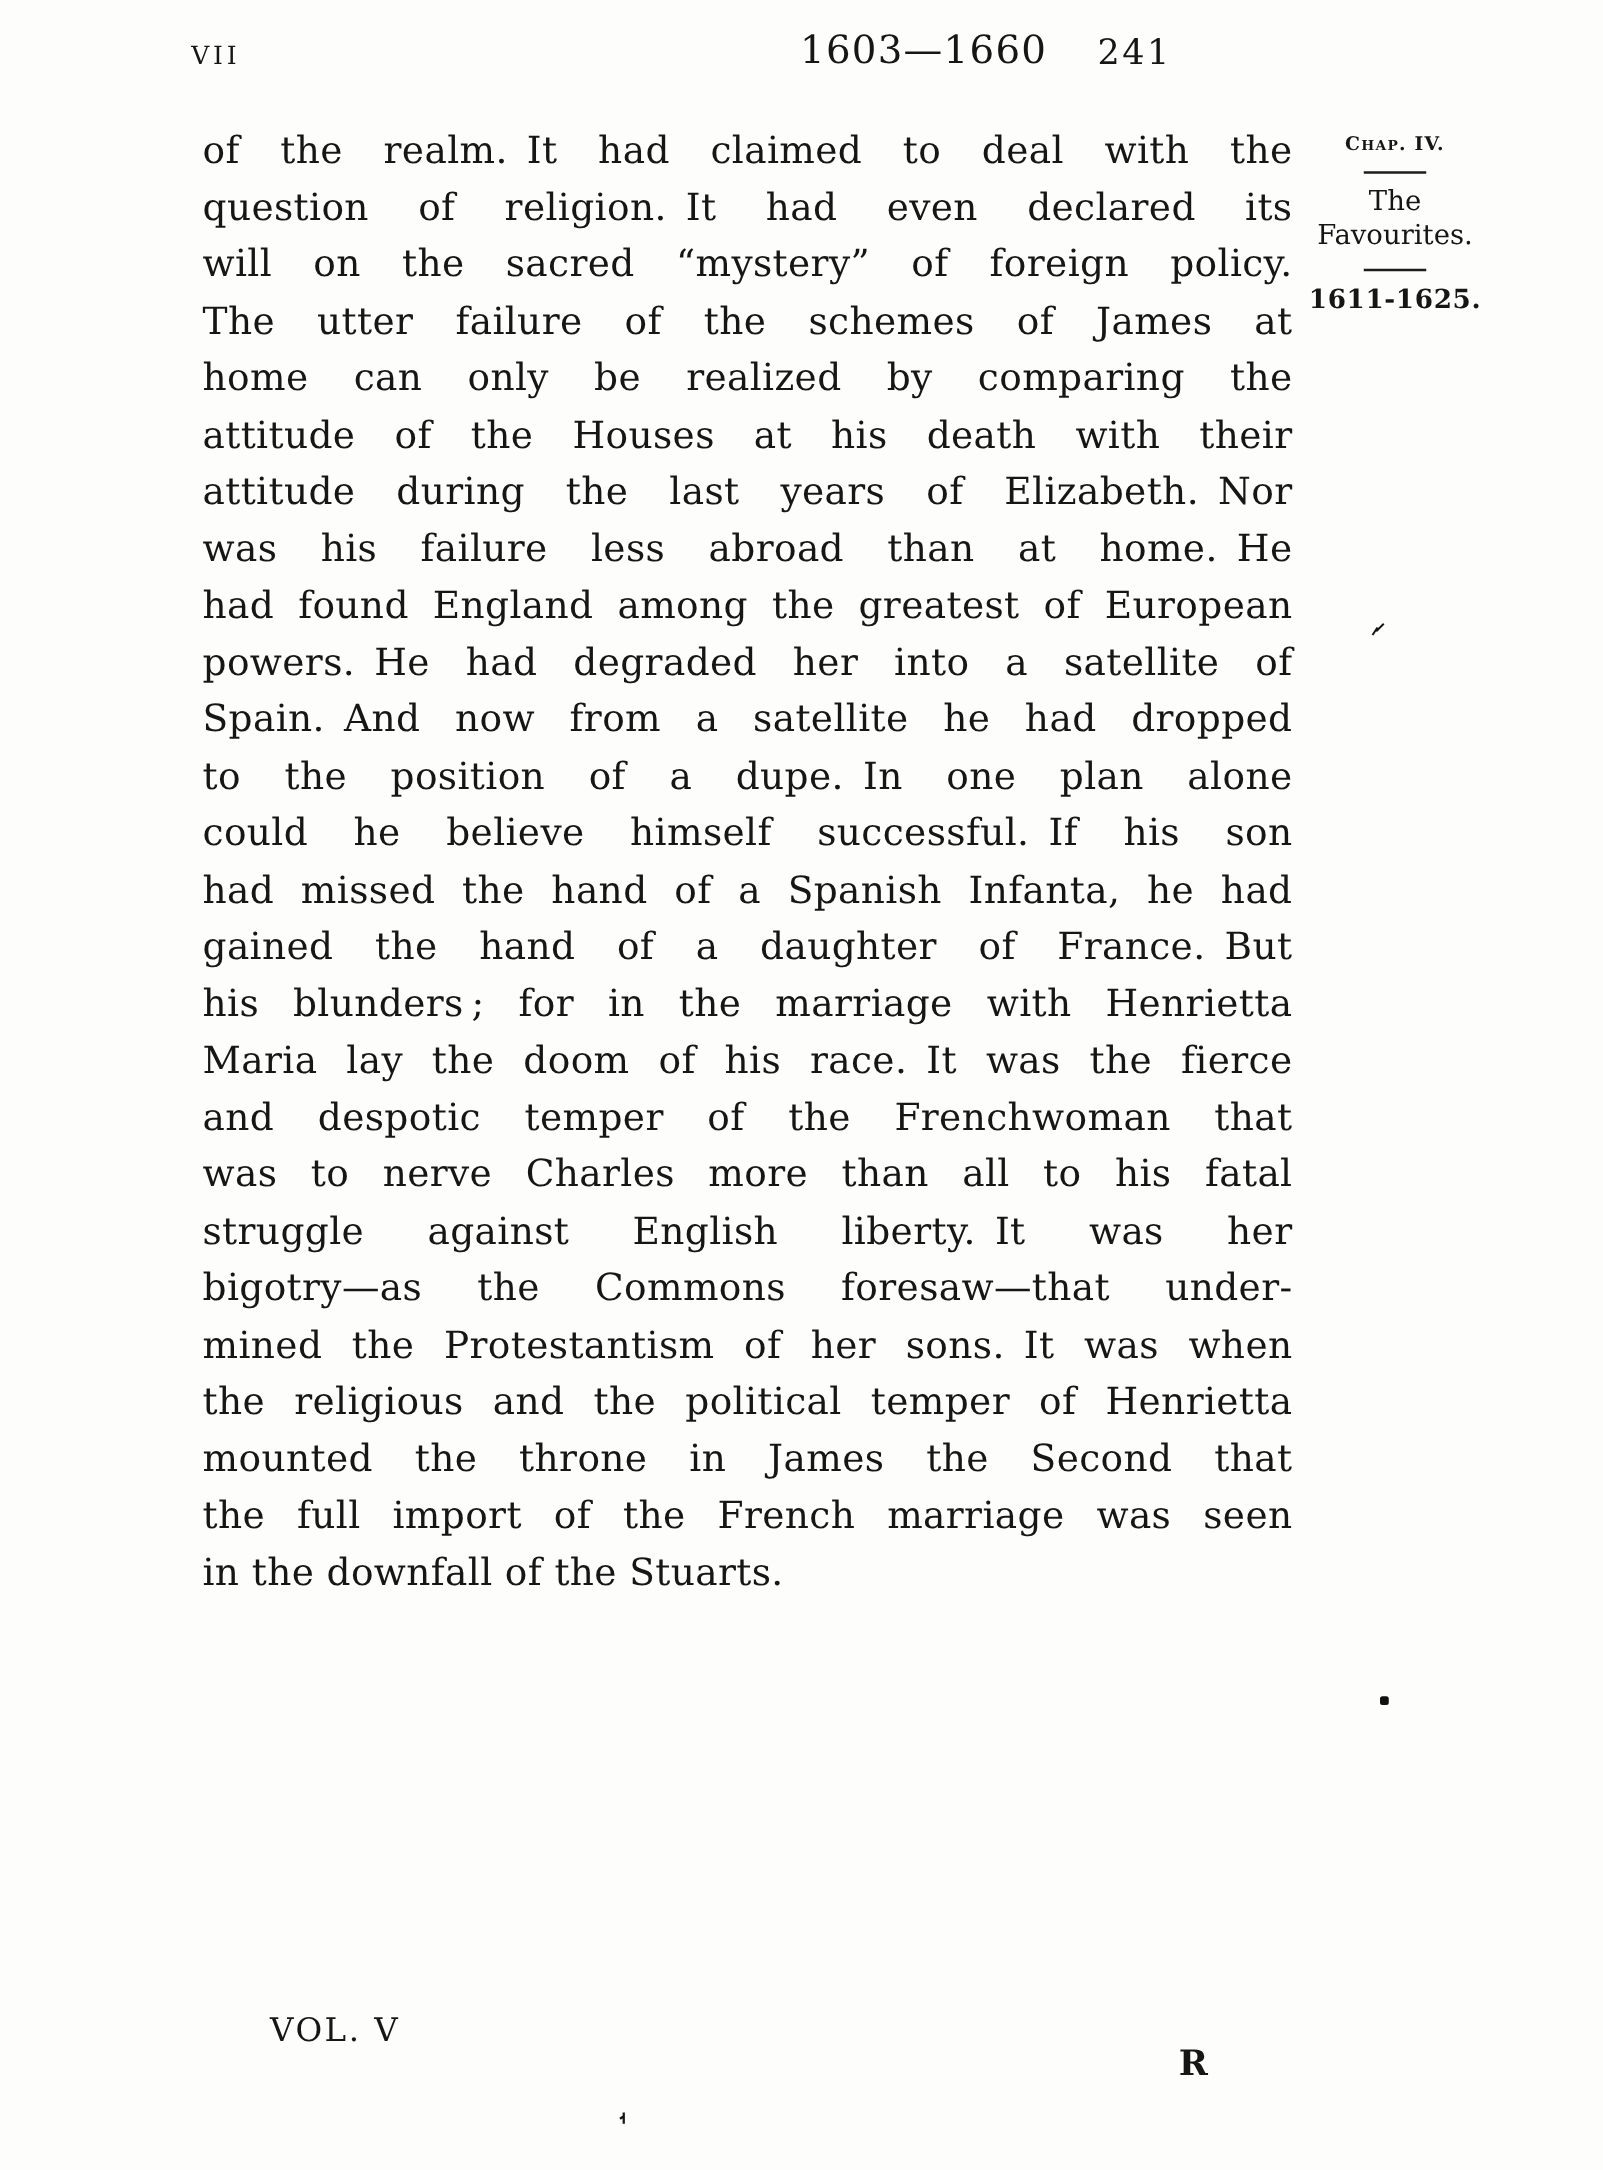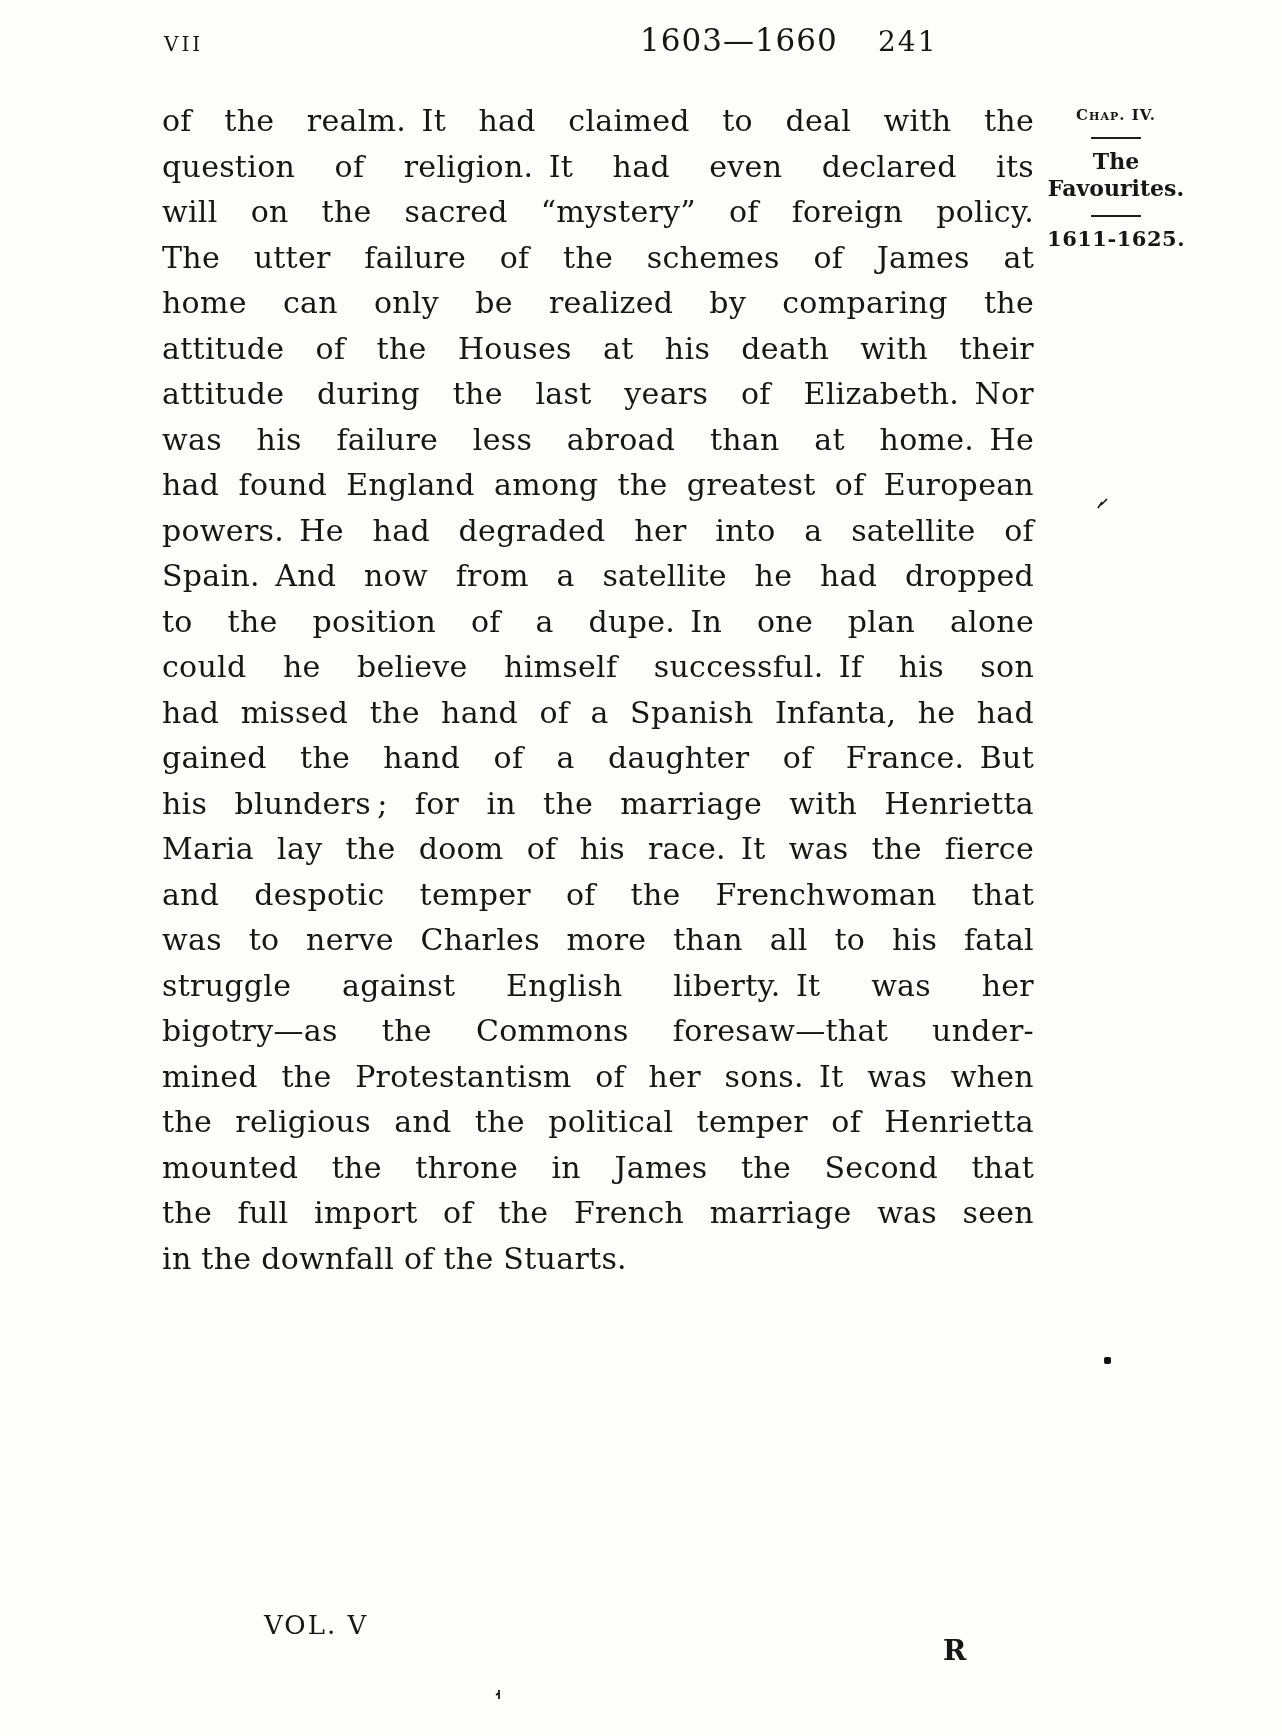--- a/index.html
+++ b/index.html
@@ -14,21 +14,21 @@
   }
   .page {
     position: relative;
     width: 1282px;
     height: 1736px;
   }
 
   
   .hdr-section {
     position: absolute;
-    left: 164px; top: 32px;
+    left: 153px; top: 32px;
     font-size: 20px;
     letter-spacing: 3px;
   }
   .hdr-title {
     position: absolute;
     left: 286px; top: 22px;
     font-size: 31px;
     letter-spacing: 2px;
   }
   .hdr-dates {
@@ -77,36 +77,35 @@
     letter-spacing: 1px;
   }
   .sn-rule {
     width: 50px;
     border: 0;
     border-top: 2px solid #1d1d1d;
     margin: 13px auto 9px auto;
   }
   .sn-topic {
     font-size: 22px;
-    font-weight: 700;
+    font-weight: 400;
     line-height: 27px;
   }
   .sn-years {
     font-size: 21px;
     font-weight: 700;
     letter-spacing: 0.5px;
   }
 
   
   .ft-volume {
     position: absolute;
     left: 216px; top: 1610px;
     font-size: 26px;
     letter-spacing: 2px;
-    margin-left: 48px;
   }
   .ft-sig {
     position: absolute;
     left: 943px; top: 1634px;
     font-size: 28px;
     font-weight: 600;
   }
 
   
   .artifact { position: absolute; }

